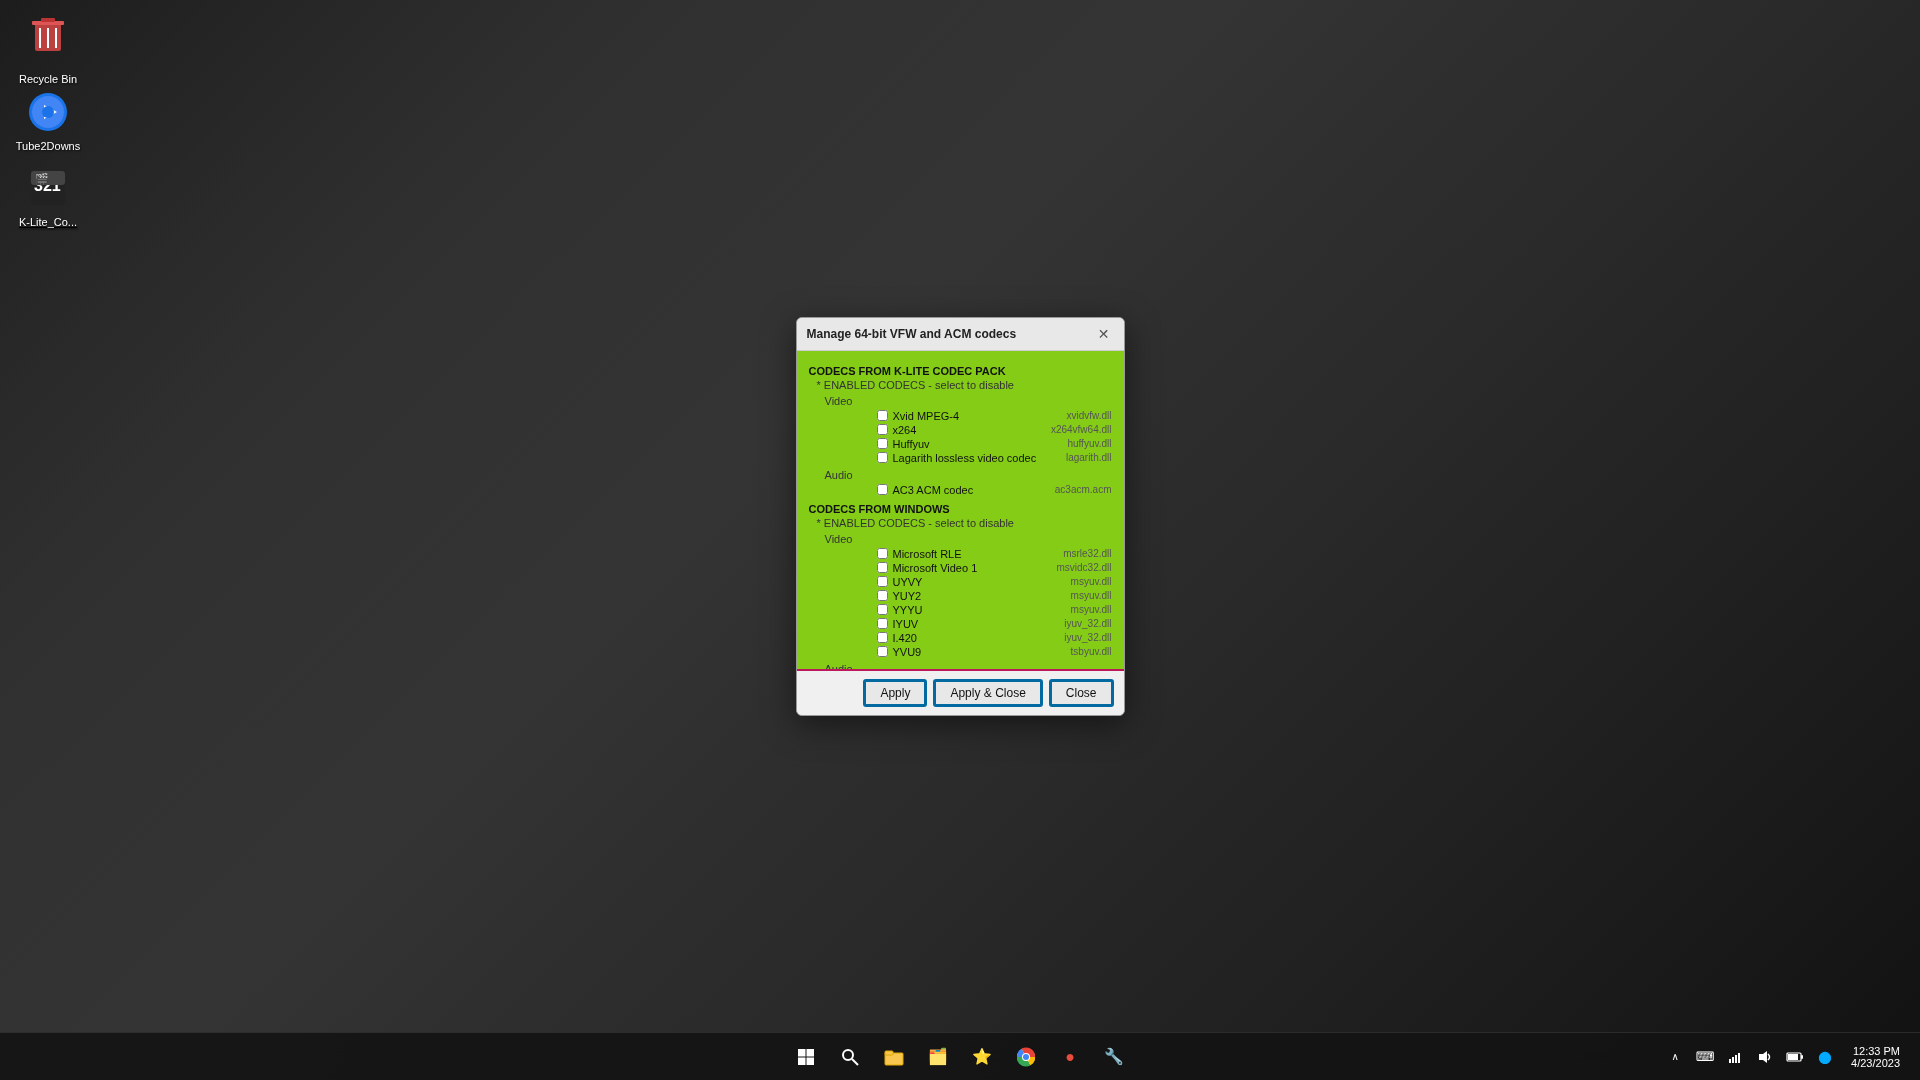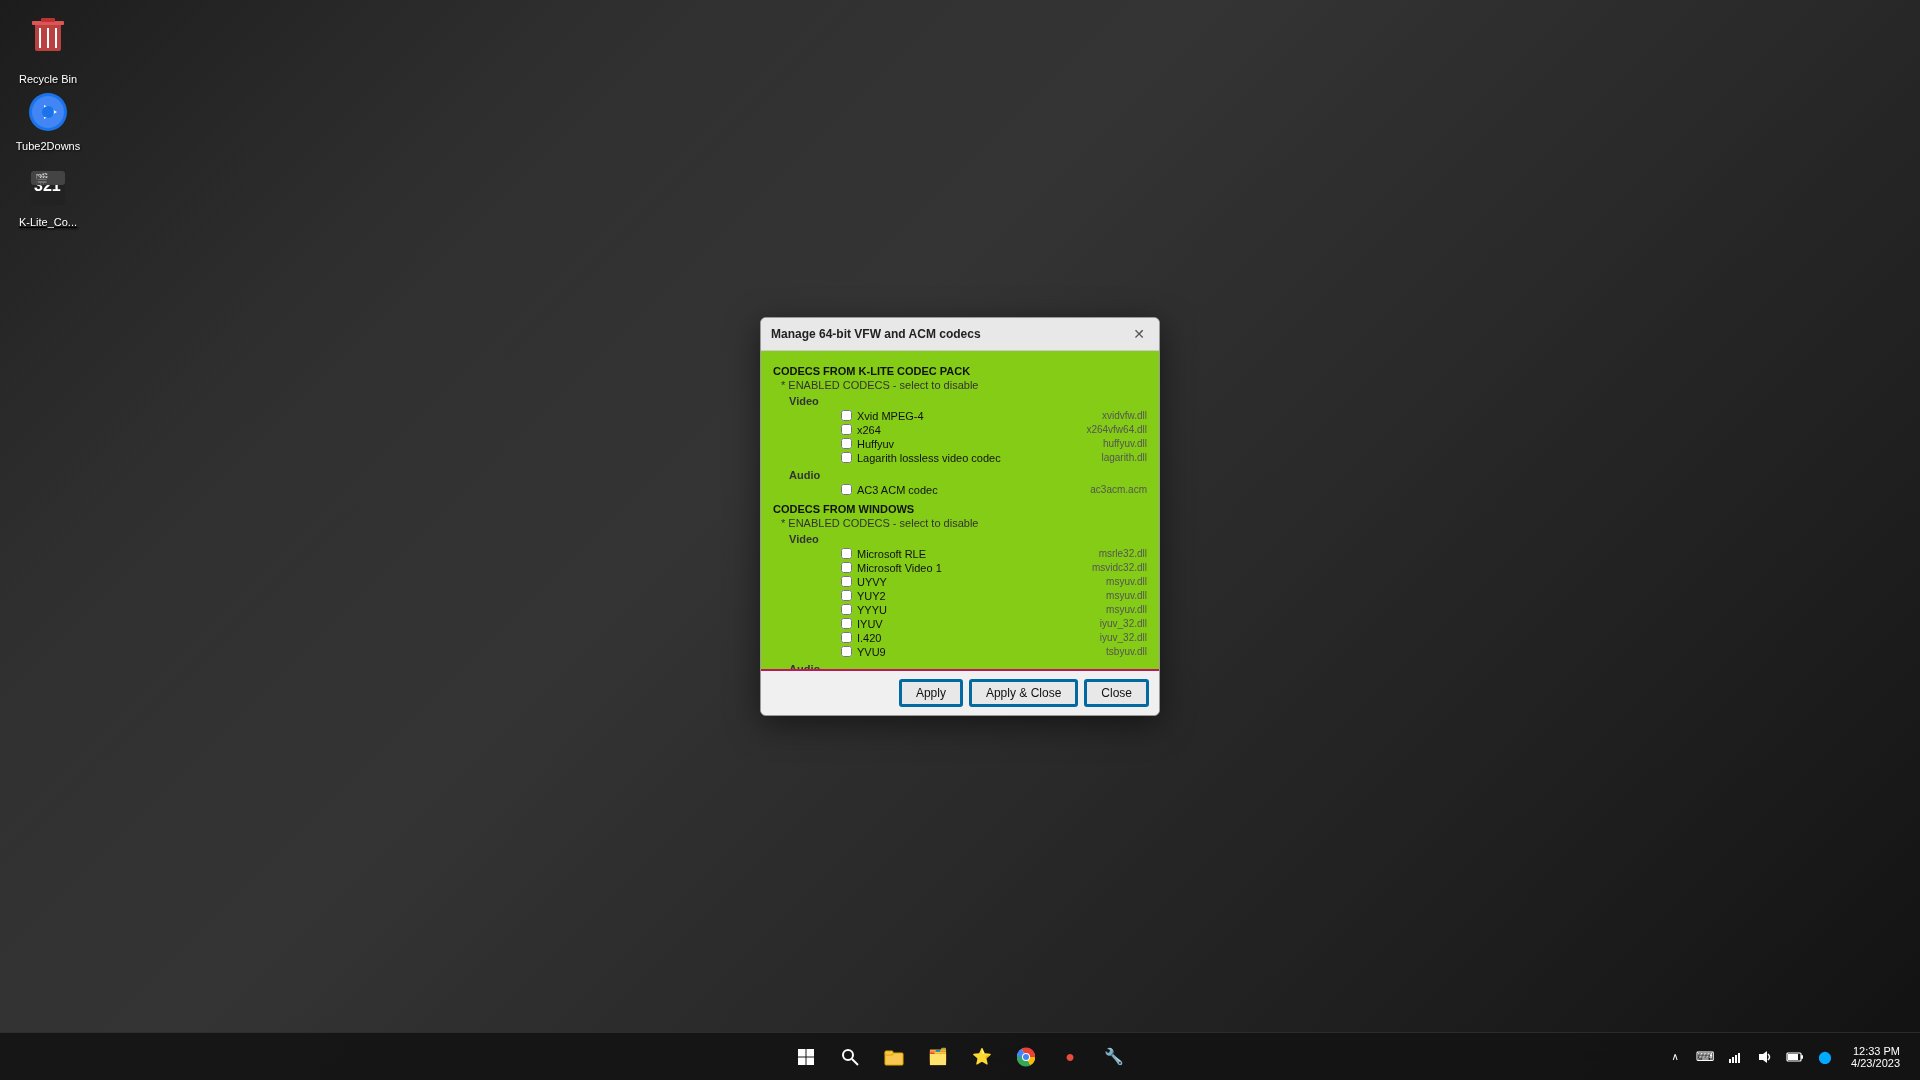--- a/index.html
+++ b/index.html
@@ -144,21 +144,21 @@
       position: absolute;
       top: 0; left: 0; right: 0; bottom: 48px;
       display: flex;
       align-items: center;
       justify-content: center;
       z-index: 50;
     }
 
     
     .dialog {
-      width: 400px;
+      width: 329px;
       background: #f0f0f0;
       border: 1px solid #999;
       box-shadow: 0 8px 32px rgba(0,0,0,0.5);
       border-radius: 6px;
       overflow: hidden;
       font-size: 12px;
     }
 
     .dialog-titlebar {
       background: #e8e8e8;
@@ -206,21 +206,21 @@
 
     .sub-header {
       font-size: 11px;
       color: #333;
       margin-bottom: 3px;
       padding-left: 8px;
     }
 
     .category-label {
       font-size: 11px;
-      font-weight: 700;
+      font-weight: 400;
       color: #333;
       margin: 4px 0 2px 16px;
     }
 
     .codec-row {
       display: flex;
       align-items: center;
       justify-content: space-between;
       padding: 1px 0 1px 24px;
       font-size: 11px;

